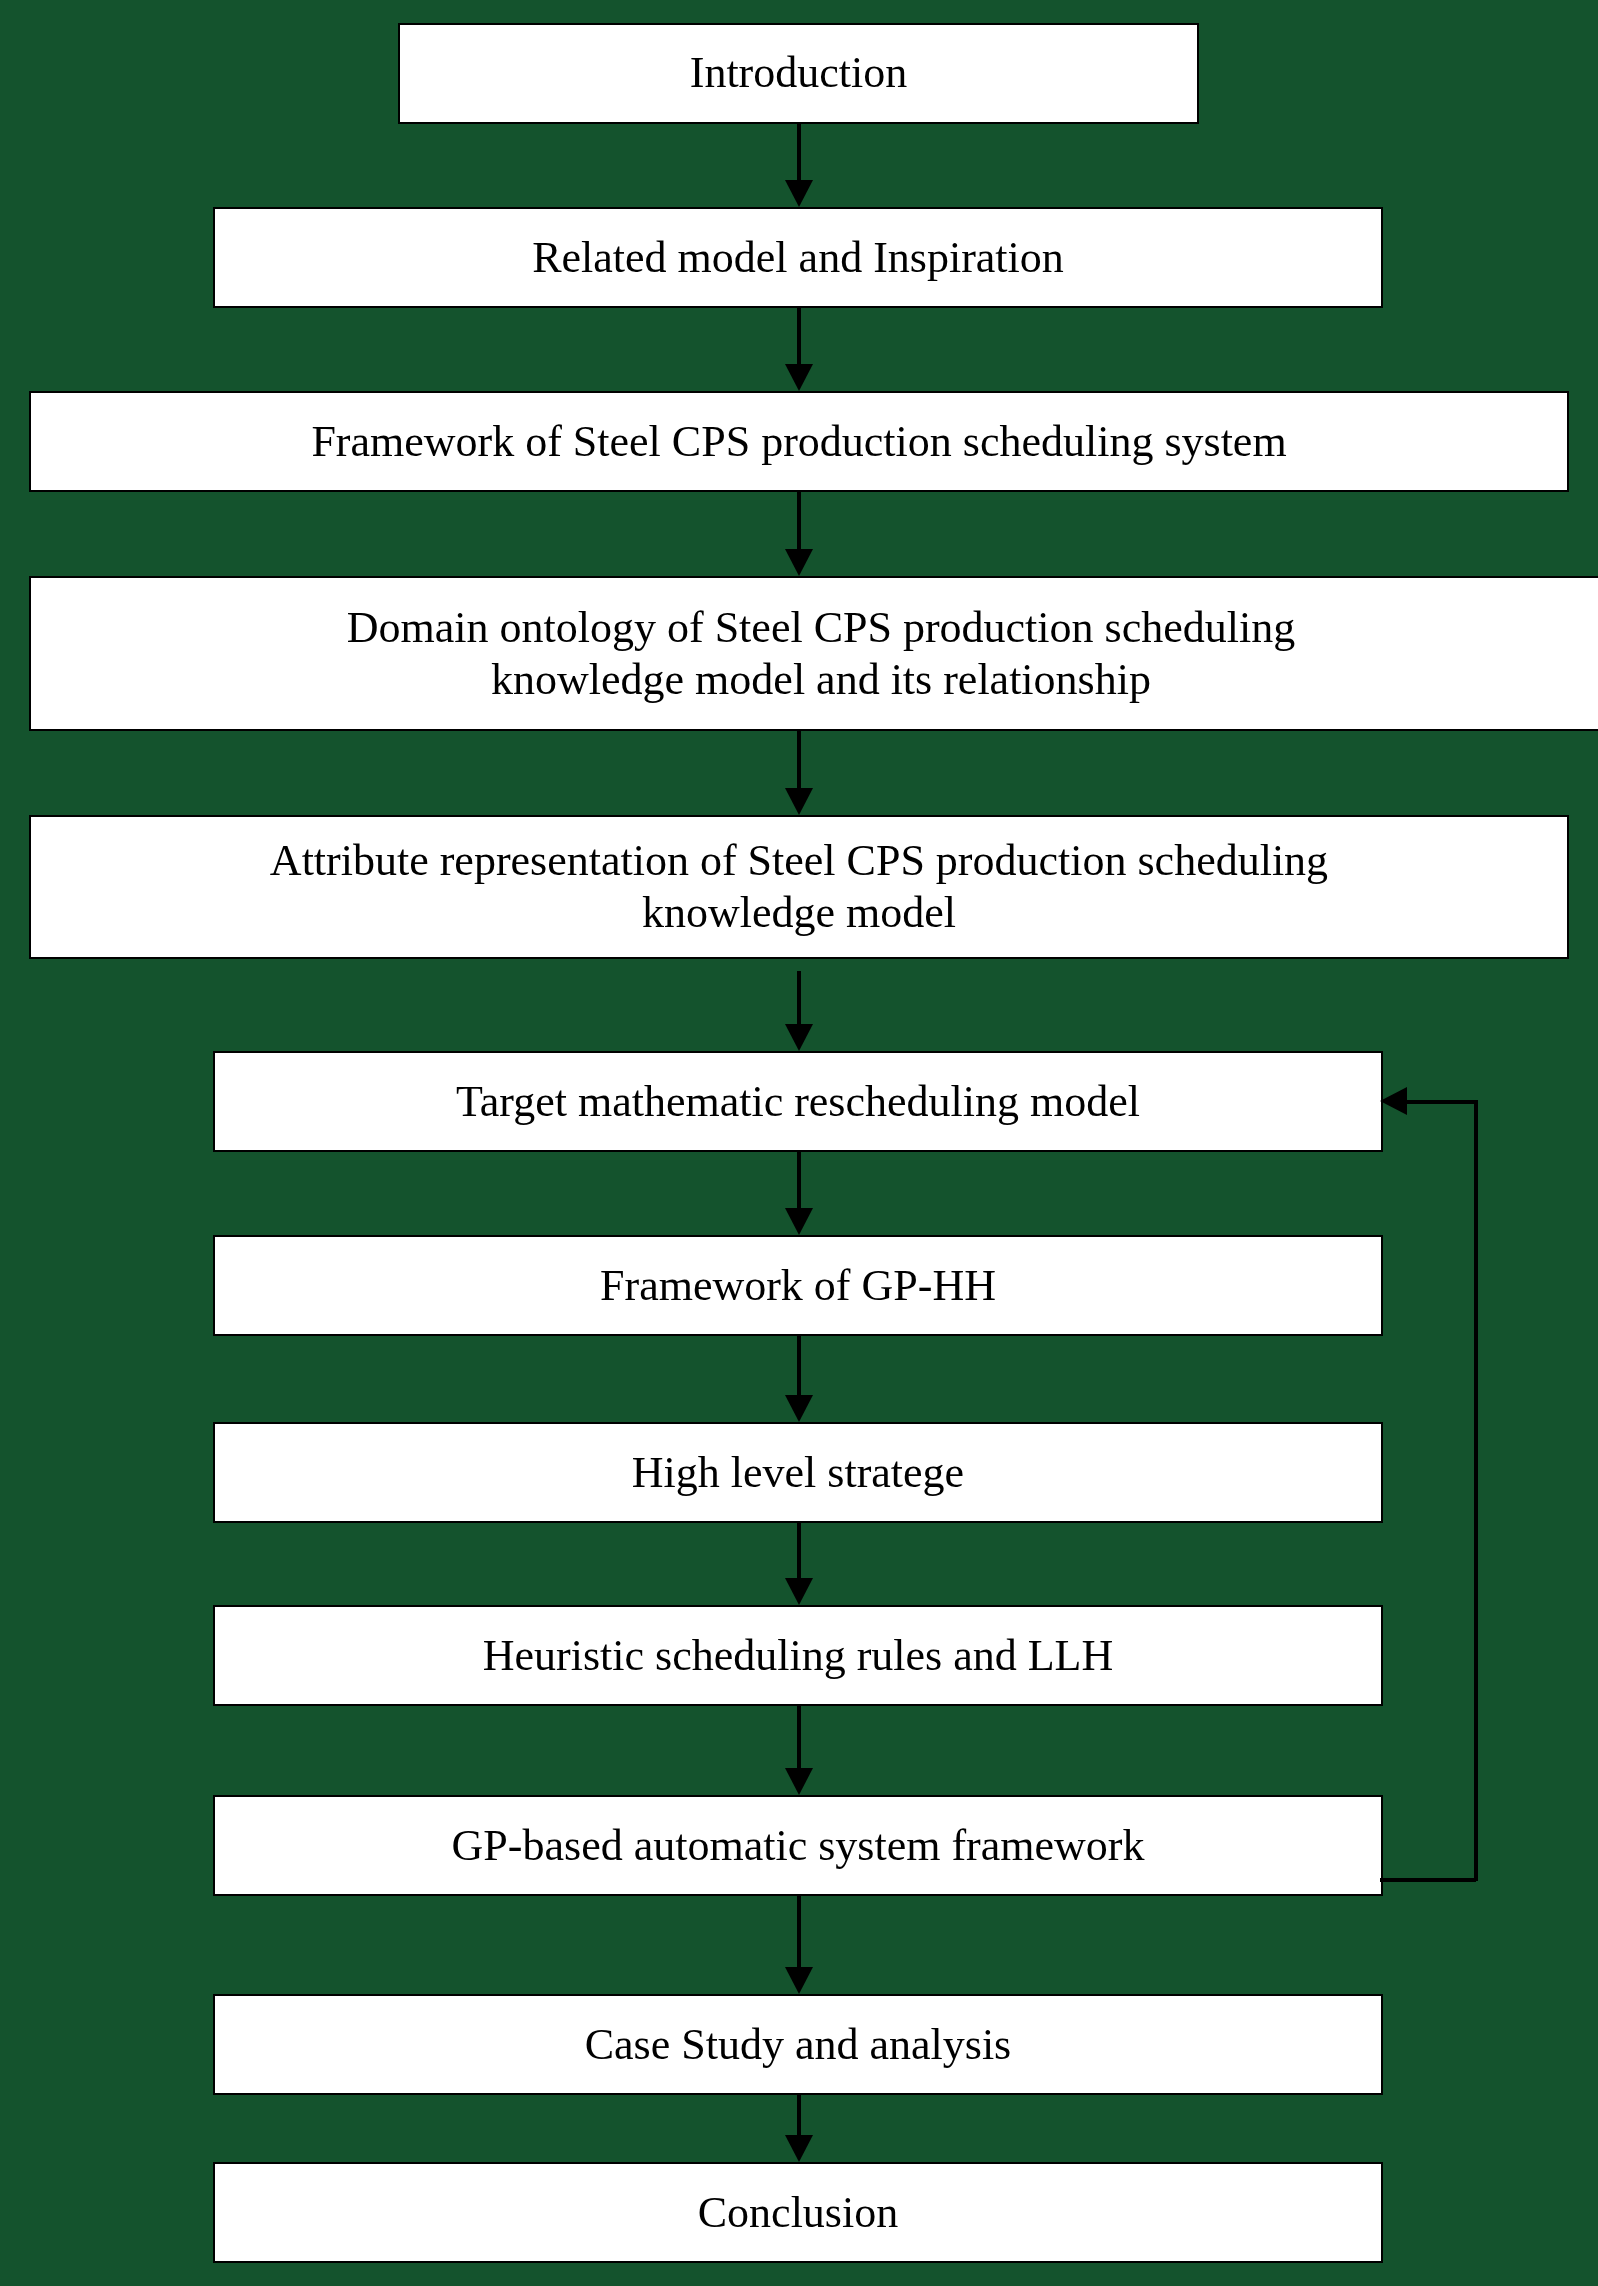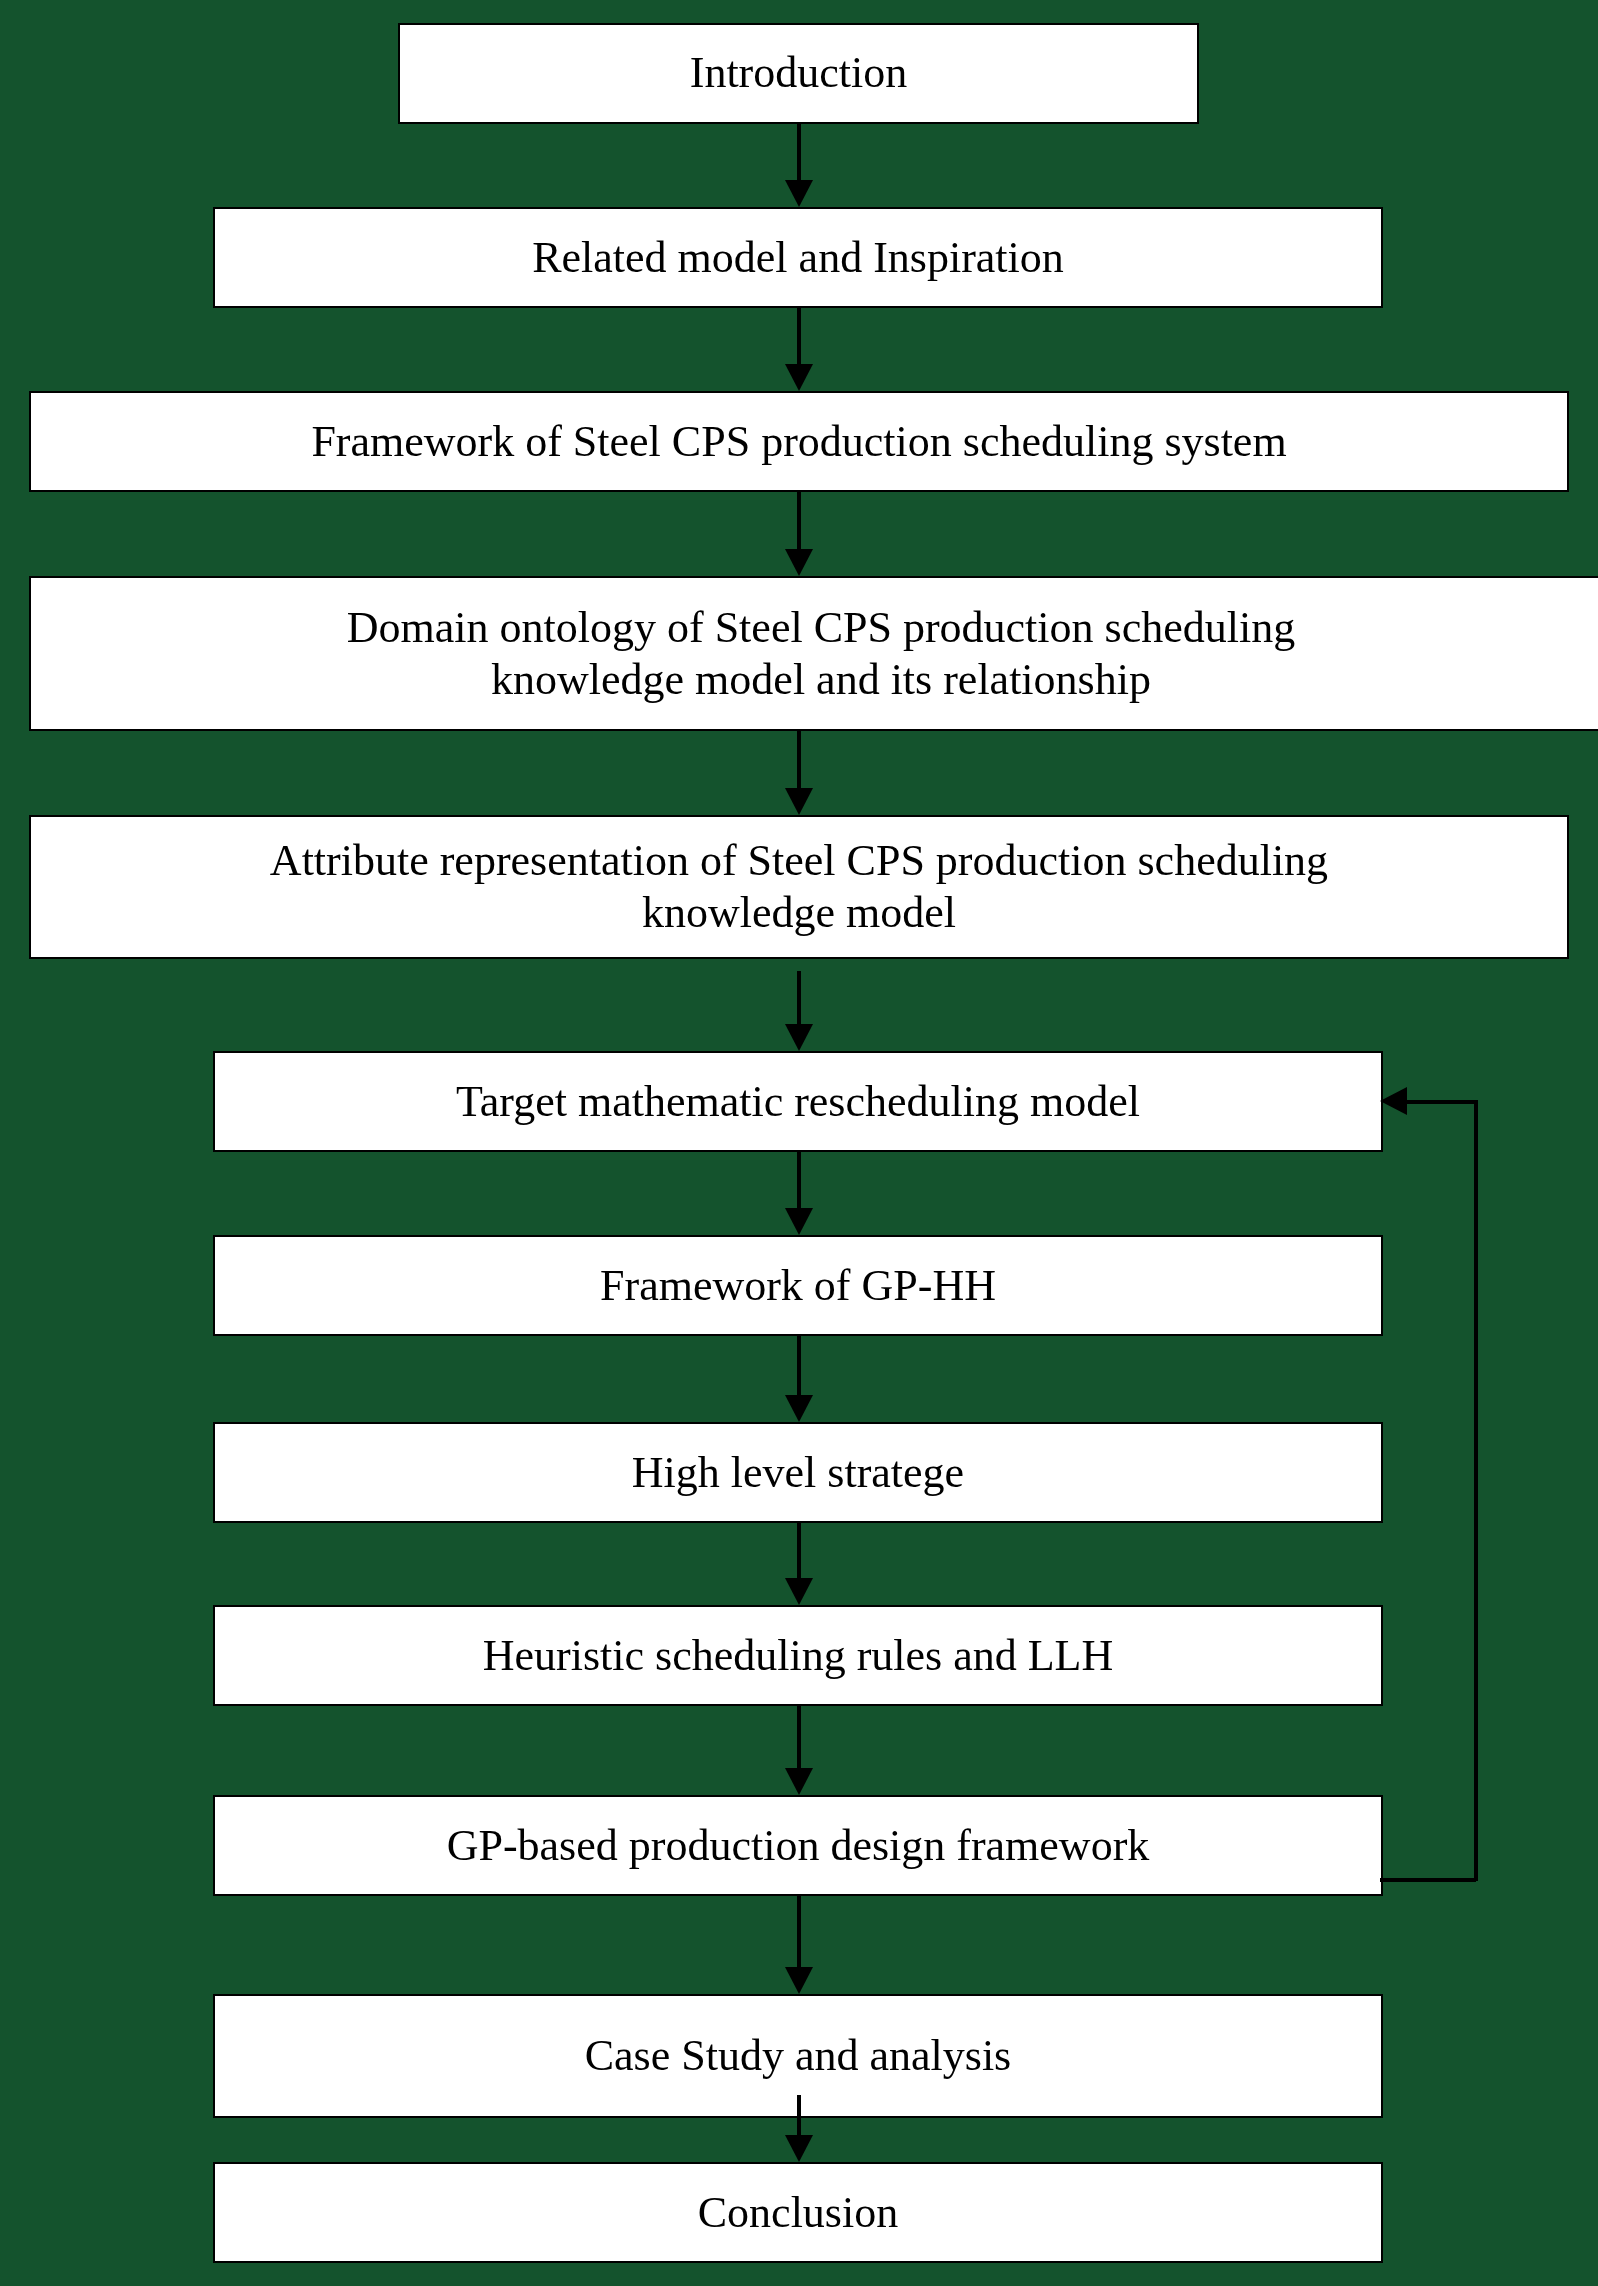--- a/index.html
+++ b/index.html
@@ -95,24 +95,24 @@
 
   <div class="node" style="left: 213px; top: 1422px; width: 1170px; height: 101px;">
     <span class="label">High level stratege</span>
   </div>
 
   <div class="node" style="left: 213px; top: 1605px; width: 1170px; height: 101px;">
     <span class="label">Heuristic scheduling rules and LLH</span>
   </div>
 
   <div class="node" style="left: 213px; top: 1795px; width: 1170px; height: 101px;">
-    <span class="label">GP-based production design framework</span>
+    <span class="label">GP-based automatic system framework</span>
   </div>
 
-  <div class="node" style="left: 213px; top: 1994px; width: 1170px; height: 124px; justify-content: center;">
+  <div class="node" style="left: 213px; top: 1994px; width: 1170px; height: 101px; justify-content: center;">
     <span class="label">Case Study and analysis</span>
   </div>
 
   <div class="node" style="left: 213px; top: 2162px; width: 1170px; height: 101px;">
     <span class="label">Conclusion</span>
   </div>
 
   <div id="edge-layer">
       <div class="conn v" style="left: 797px; top: 123px; height: 59px;"></div>
       <div class="arrow-down" style="left: 785px; top: 180px;"></div>

